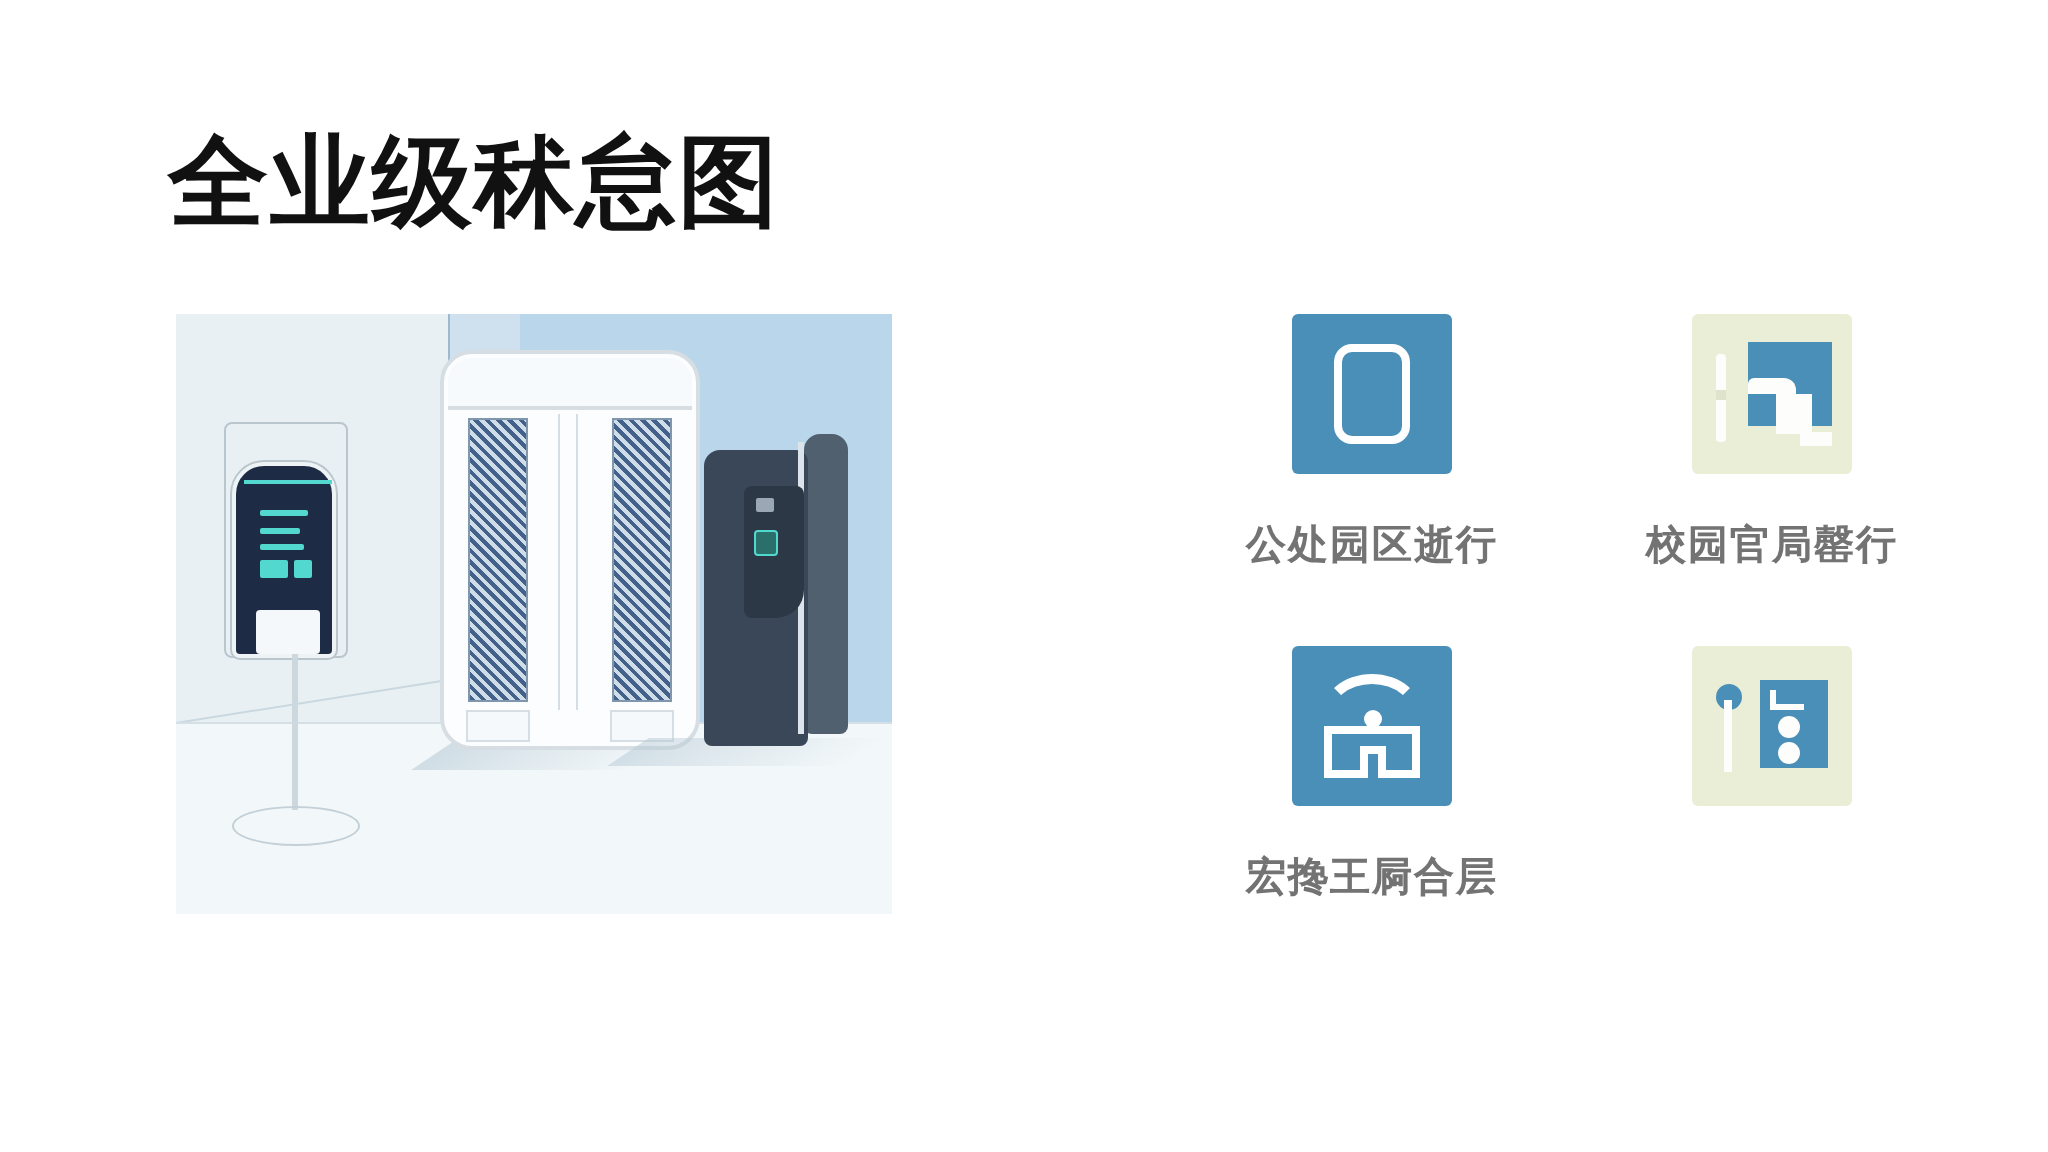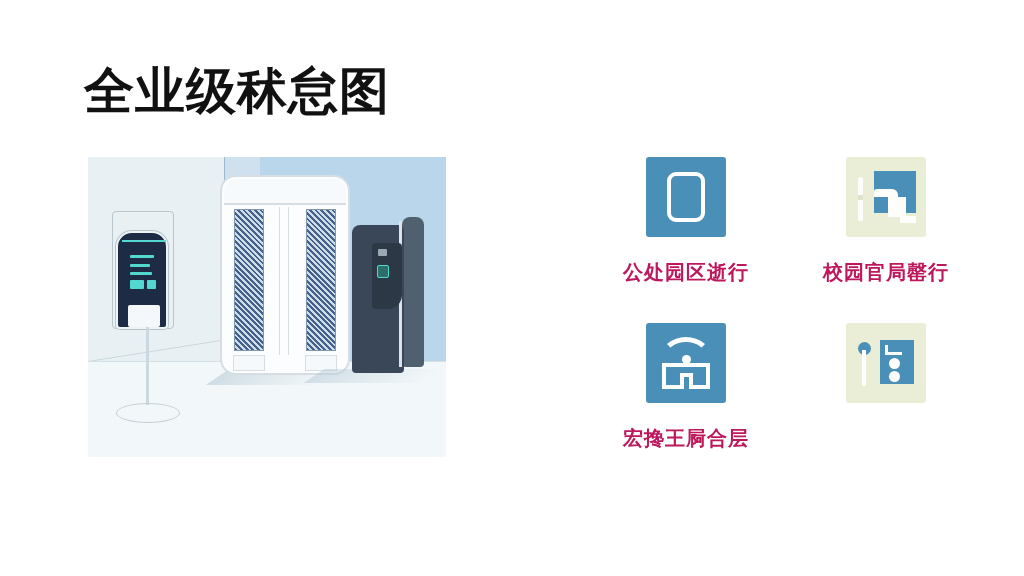--- a/index.html
+++ b/index.html
@@ -181,21 +181,21 @@
     width:80px; height:80px; margin:0 auto;
     border-radius:3px; position:relative; overflow:hidden;
     display:flex; align-items:center; justify-content:center;
   }
   .tile.blue  { background:#4a8fb8; }
   .tile.cream { background:#eaeed6; }
 
   .icon-label {
     margin-top:22px;
     font-size:20px; font-weight:bold;
-    color:#be185d; letter-spacing:1px; white-space:nowrap;
+    color:#737373; letter-spacing:1px; white-space:nowrap;
   }
 
   
   .g-rrect {
     width:38px; height:50px;
     border:4px solid #ffffff; border-radius:9px;
   }
   
   .g-house { position:relative; width:56px; height:52px; }
   .g-house .roof {

